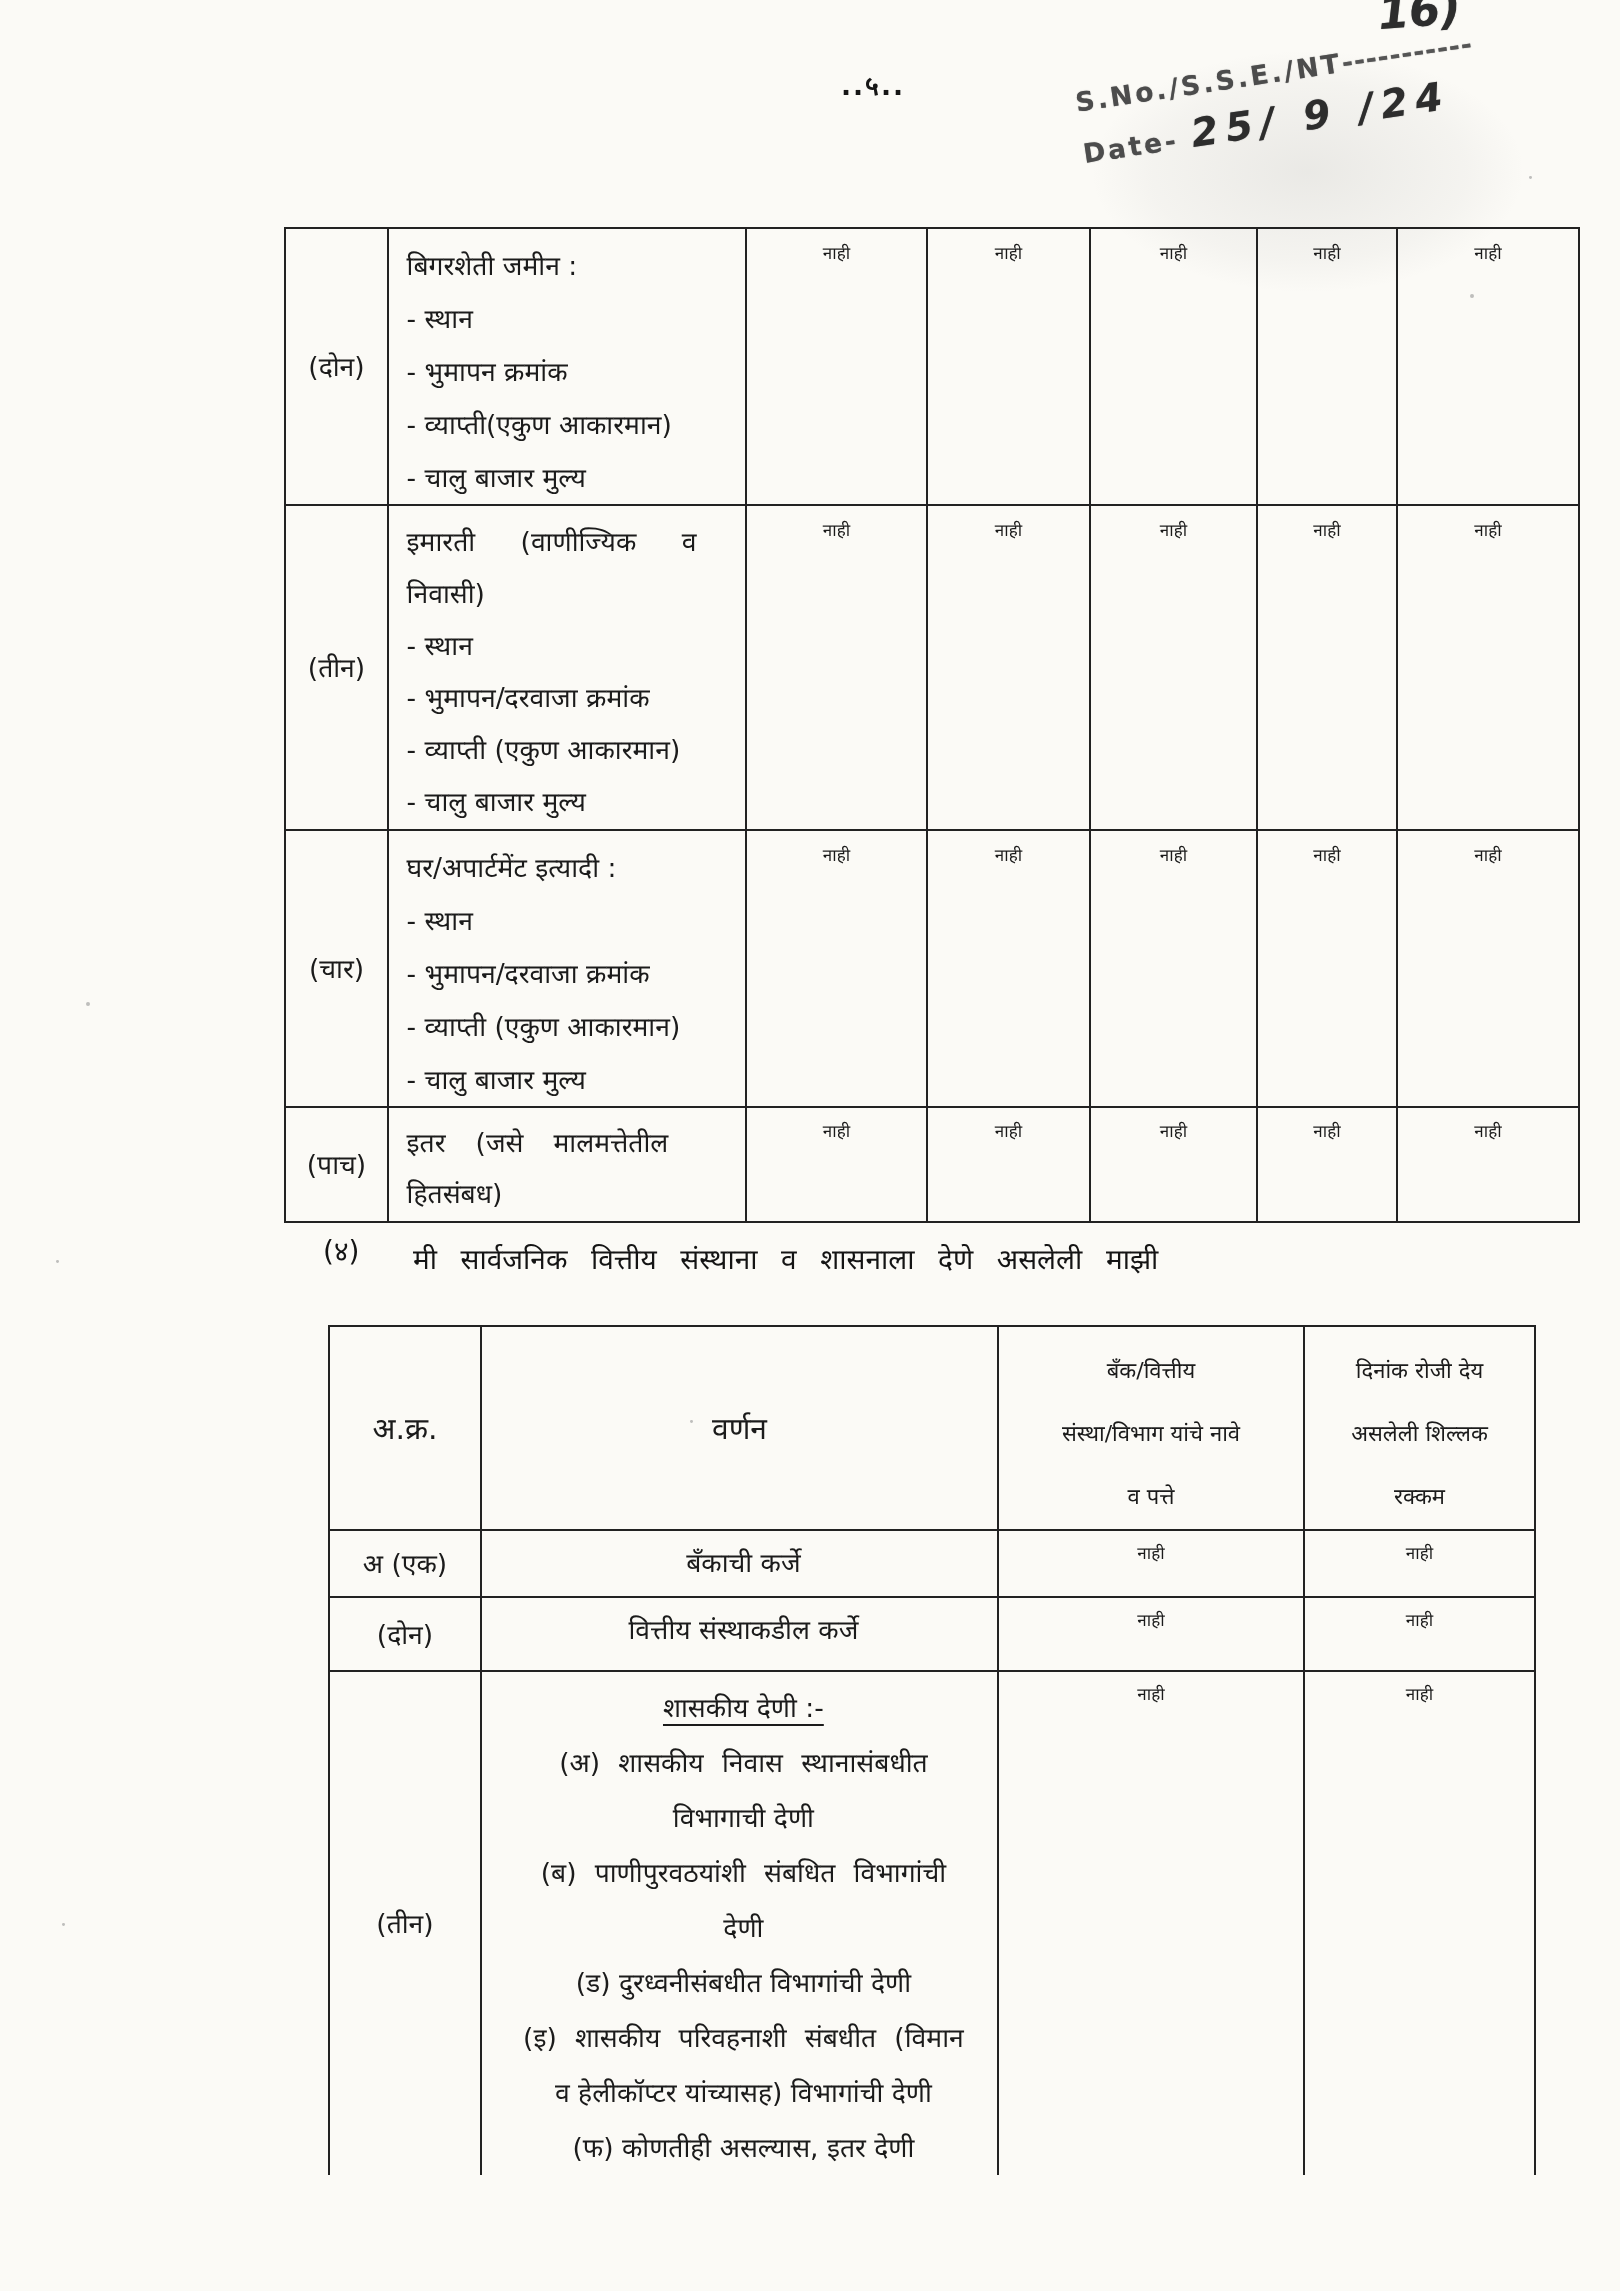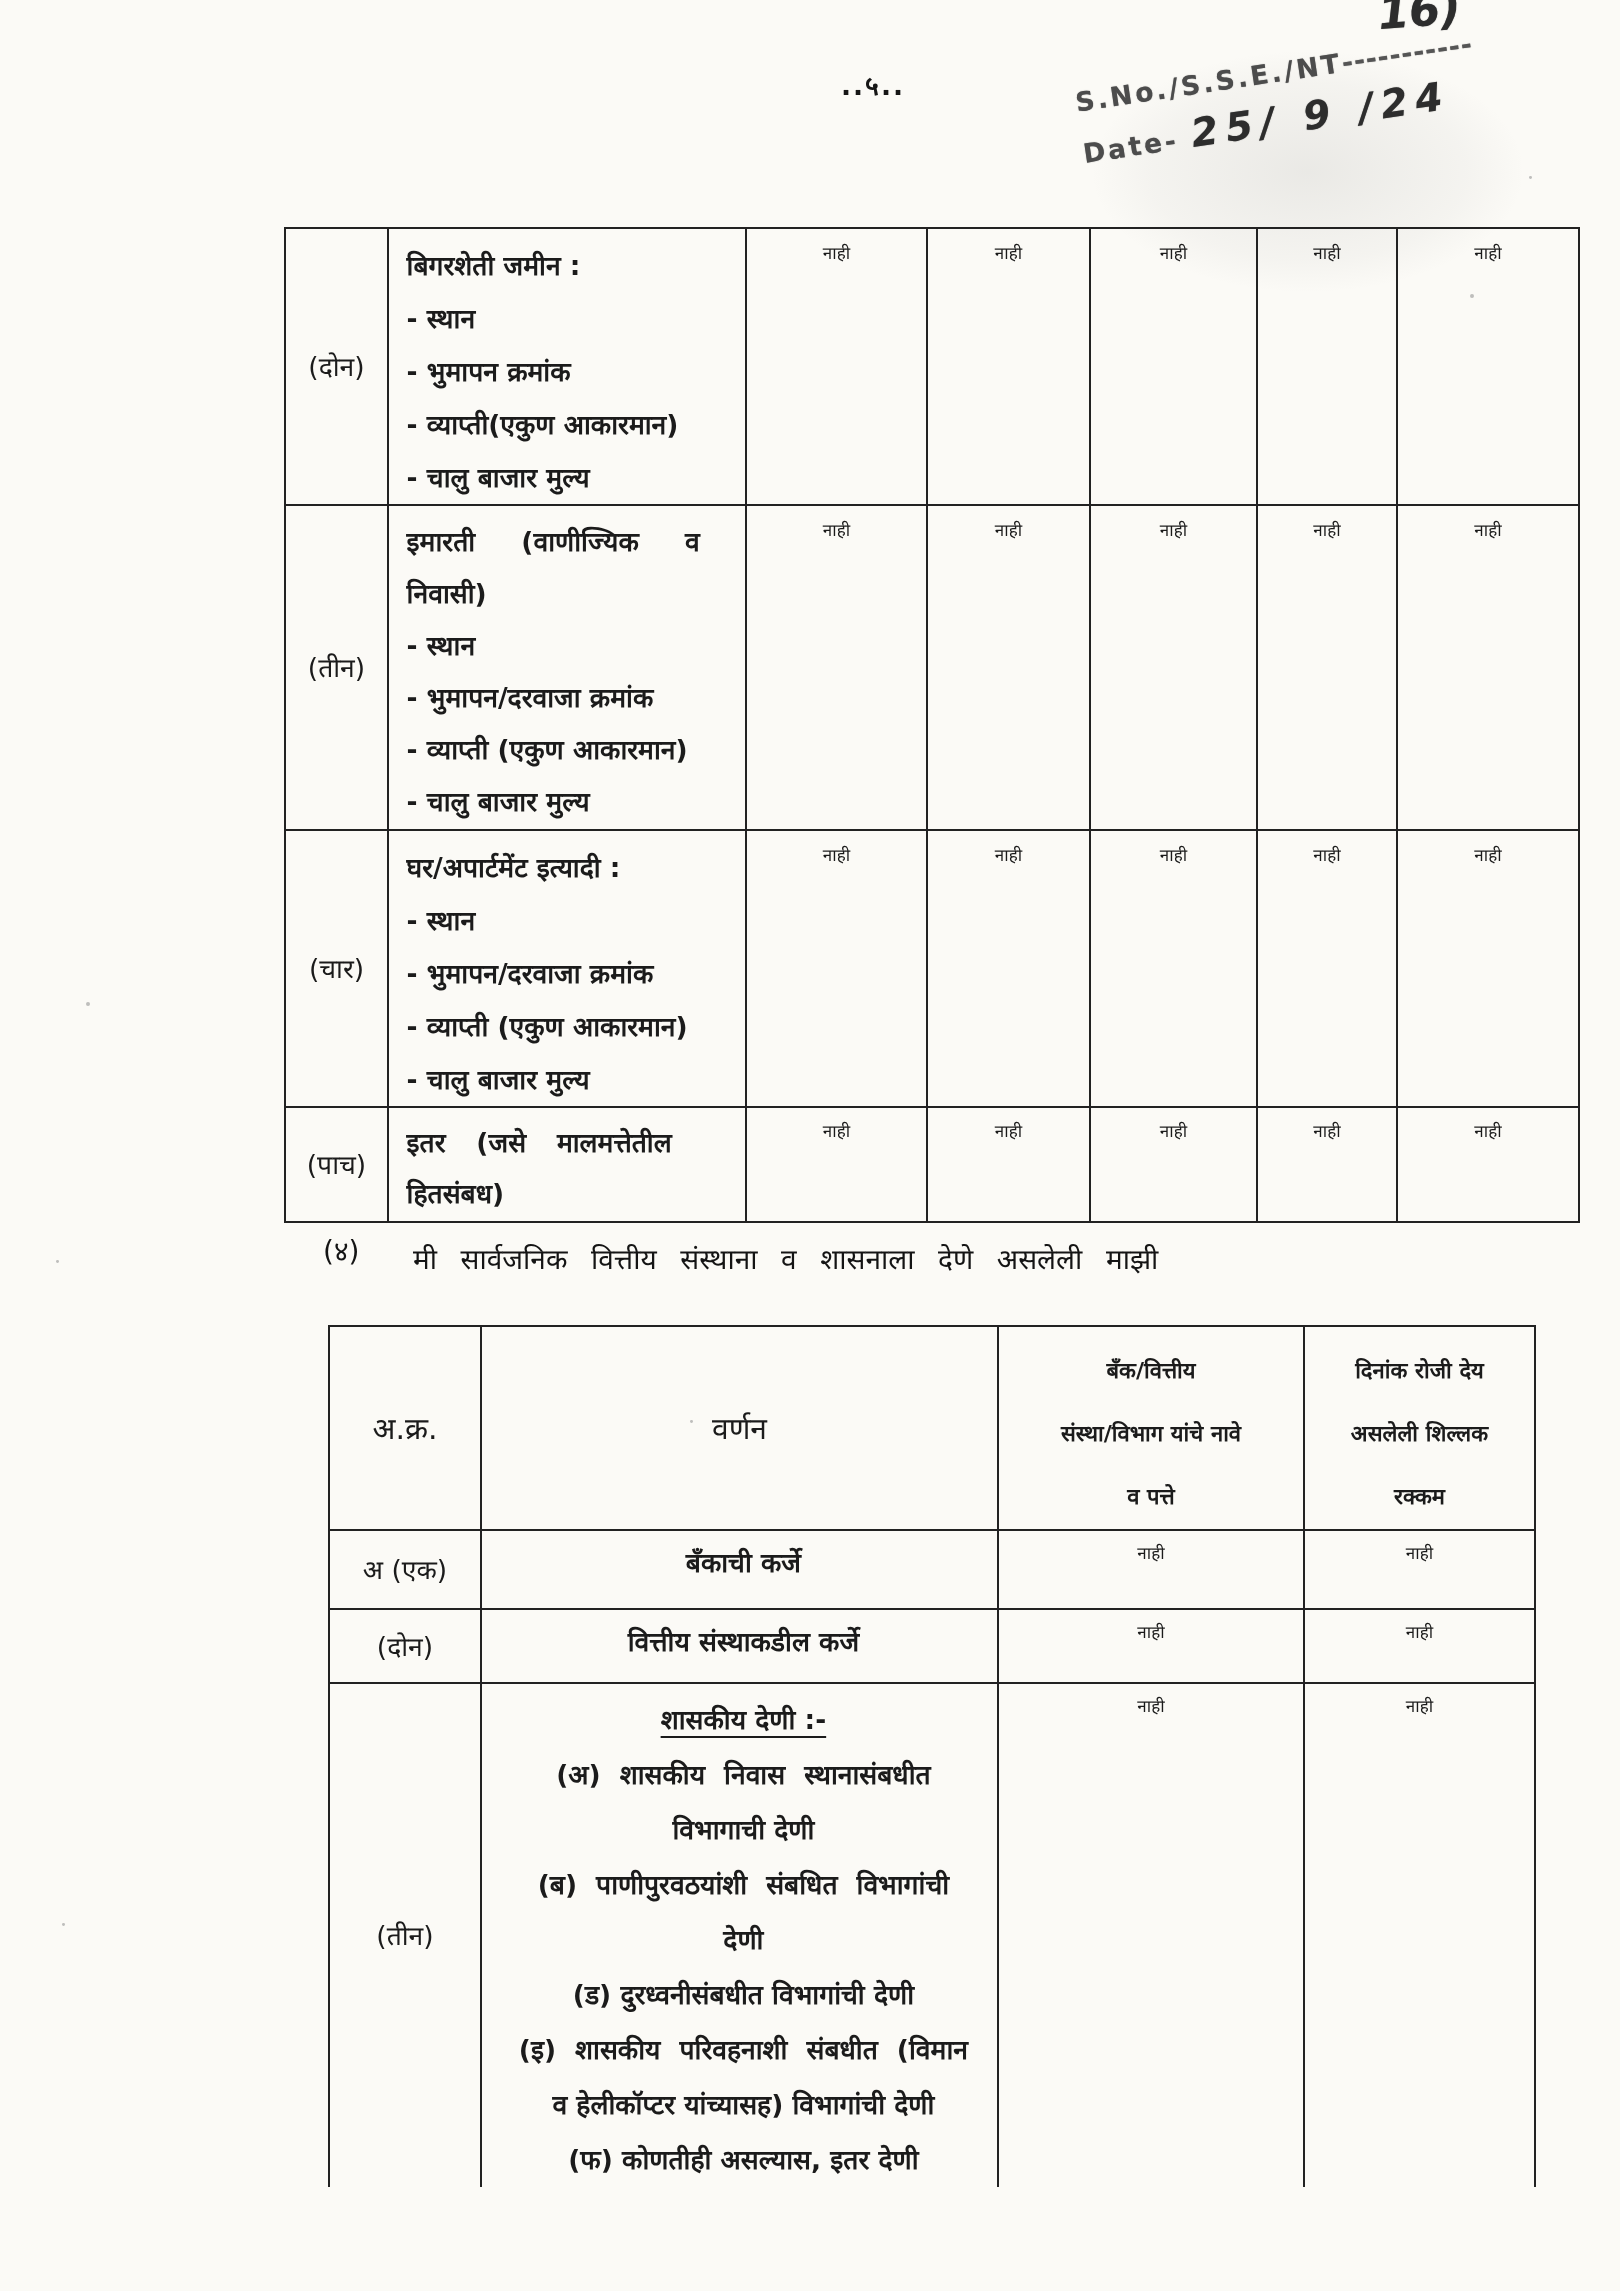--- a/index.html
+++ b/index.html
@@ -40,21 +40,21 @@
     position:absolute;left:312px;top:-51px;font-size:45px;transform:rotate(4deg);
   }
   .hand-date{font-size:39px;letter-spacing:7.8px;margin-left:13.7px;}
   .speck{position:absolute;background:#8d8d8d;border-radius:50%;opacity:.55;}
 
   
   table{border-collapse:collapse;table-layout:fixed;position:absolute;}
   td{border:2px solid #222;vertical-align:top;overflow:hidden;}
   .lbl{vertical-align:middle;text-align:center;font-size:26.5px;white-space:nowrap;}
   .desc{padding:9.8px 9.8px 0 17.6px;}
-  .ln{line-height:53px;font-size:26.5px;white-space:nowrap;font-weight:bold;}
+  .ln{line-height:53px;font-size:26.5px;white-space:nowrap;}
   .val{text-align:center;padding-top:11.8px;font-size:17px;}
   .spread-lg{word-spacing:37px;}
   .spread-md{word-spacing:21.6px;}
   .spread-sm{word-spacing:9.8px;}
   .u{text-decoration:underline;text-underline-offset:6.9px;text-decoration-thickness:2px;}
 
   
   .t1{left:284px;top:227px;width:1294px;}
   .t1 td{border-top-width:2.9px;}
   .t1 tr.r0{height:275px;}
@@ -72,21 +72,21 @@
   .para .pl1{word-spacing:14.7px;}
 
   
   .t2{left:328px;top:1325px;width:1206px;}
   .t2 td{border-top-width:2.9px;}
   .t2 tr.hrow{height:176px;}
   .t2 tr.hrow td{border-top-width:2.9px;}
   .t2 .hcell{vertical-align:middle;text-align:center;font-size:30px;}
   .t2 .hmulti{vertical-align:top;text-align:center;padding-top:11.8px;}
   .t2 .hmulti .ln{line-height:63px;font-size:22px;}
-  .t2 tr.qr0{height:79px;}
+  .t2 tr.qr0{height:67px;}
   .t2 tr.qr1{height:74px;}
   .t2 tr.qr2{height:498px;}
   .t2 .desc{padding-top:7.8px;text-align:center;}
   .t2 .ln{line-height:55px;}
   .t2 tr.qr0 .ln,.t2 tr.qr1 .ln{line-height:47px;}
   .t2 .val{padding-top:9.8px;}
   .t2 tr.last td{border-bottom:none;}
 </style>
 </head>
 <body>

